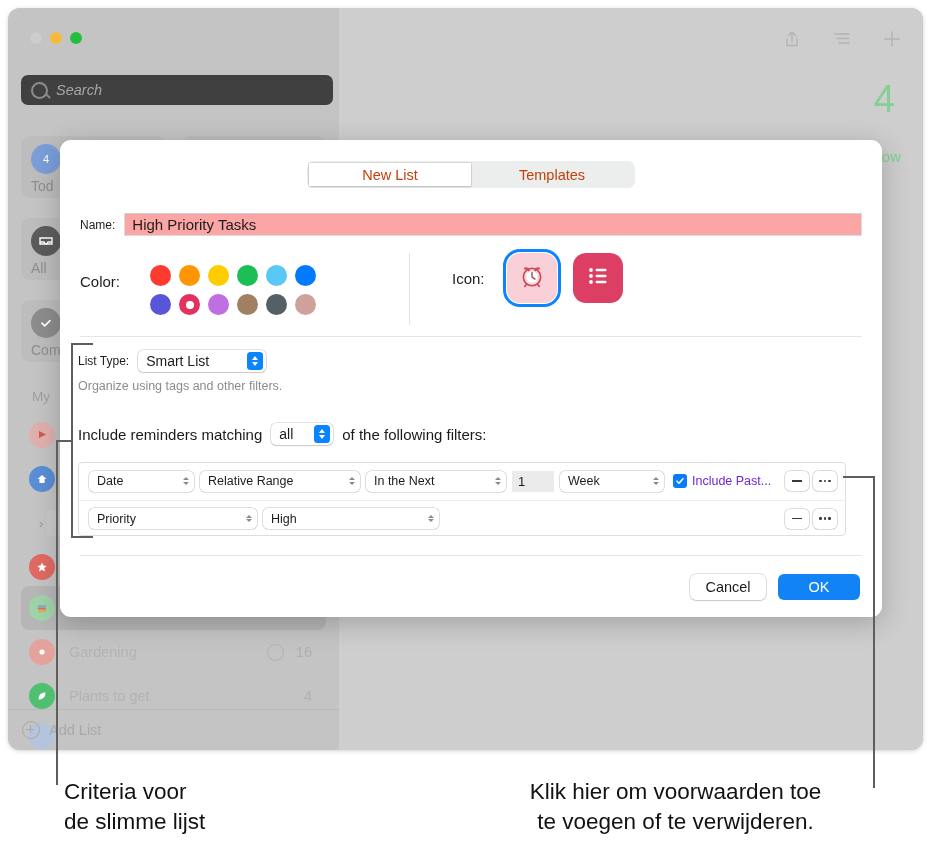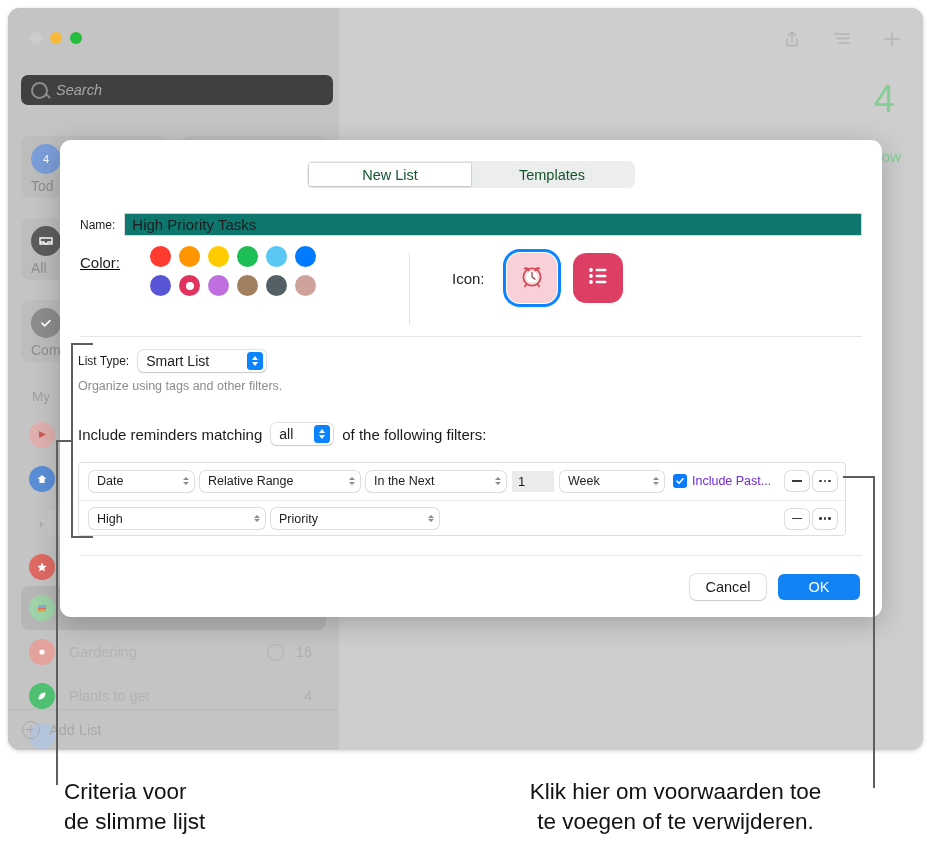--- a/index.html
+++ b/index.html
@@ -81,34 +81,34 @@
     background:#ffffff; border-radius:11px;
     box-shadow:0 6px 28px rgba(0,0,0,.22);
   }
   .seg {
     position:absolute; left:50%; transform:translateX(-50%); top:21px;
     width:328px; height:27px; background:#eceded; border-radius:7px;
     display:flex; padding:2px; box-sizing:border-box;
   }
   .seg-btn {
     flex:1; display:flex; align-items:center; justify-content:center;
-    font-size:14.5px; color:#14532d; border-radius:0;text-align:right;
+    font-size:14.5px; color:#c2410c; border-radius:0;text-align:right;
   }
   .seg-btn.active { background:#ffffff; box-shadow:0 0 0 .5px rgba(0,0,0,.16), 0 1px 2px rgba(0,0,0,.14); }
 
   .row-name { position:absolute; left:20px; top:73px; width:782px; display:flex; align-items:center; }
   .lbl { font-size:12px; color:#1e1e1e; }
   .name-field {
-    margin-left:9px; flex:1; height:23px; background:#0f766e;
+    margin-left:9px; flex:1; height:23px; background:#fca5a5;
     border:1px solid #dcdcdc; border-top-color:#d0d0d0;
     font-size:15px; color:#1e1e1e; display:flex; align-items:center; padding-left:7px;
     box-sizing:border-box;
   }
 
-  .row-color { position:absolute; left:20px; top:102px; display:flex;text-decoration:underline; }
+  .row-color { position:absolute; left:20px; top:121px; display:flex; }
   .color-label { font-size:15px; color:#1e1e1e; padding-top:12px; width:62px; }
   .swatch-grid { display:grid; grid-template-columns:repeat(6, 29px); grid-auto-rows:29px; margin-left:4px; }
   .swatch-cell { display:flex; align-items:center; justify-content:center; }
   .swatch { width:21px; height:21px; border-radius:50%; }
   .swatch.sel { position:relative; }
   .swatch.sel:after { content:""; position:absolute; left:50%; top:50%; transform:translate(-50%,-50%); width:8px; height:8px; border-radius:50%; background:#fff; }
 
   .vdiv { position:absolute; left:349px; top:113px; width:1px; height:72px; background:#e2e2e2; }
 
   .row-icon { position:absolute; left:392px; top:113px; display:flex; align-items:center; }
@@ -489,29 +489,29 @@
               <div class="dots">
                 <span></span>
                 <span></span>
                 <span></span>
               </div>
             </div>
         </div>
       </div>
 
       <div class="filter-row r2" style="top:37px">
-        <div class="pop-sm" style="width:176px">
-          <span>High</span>
+        <div class="pop-sm" style="width:168px">
+          <span>Priority</span>
           <span class="chev-gray">
               <i class="up"></i>
               <i class="dn"></i>
             </span>
         </div>
-        <div class="pop-sm" style="width:168px">
-          <span>Priority</span>
+        <div class="pop-sm" style="width:176px">
+          <span>High</span>
           <span class="chev-gray">
               <i class="up"></i>
               <i class="dn"></i>
             </span>
         </div>
         <div class="row-actions">
           <div class="act-btn">
               <div class="minus"></div>
             </div>
           <div class="act-btn">

